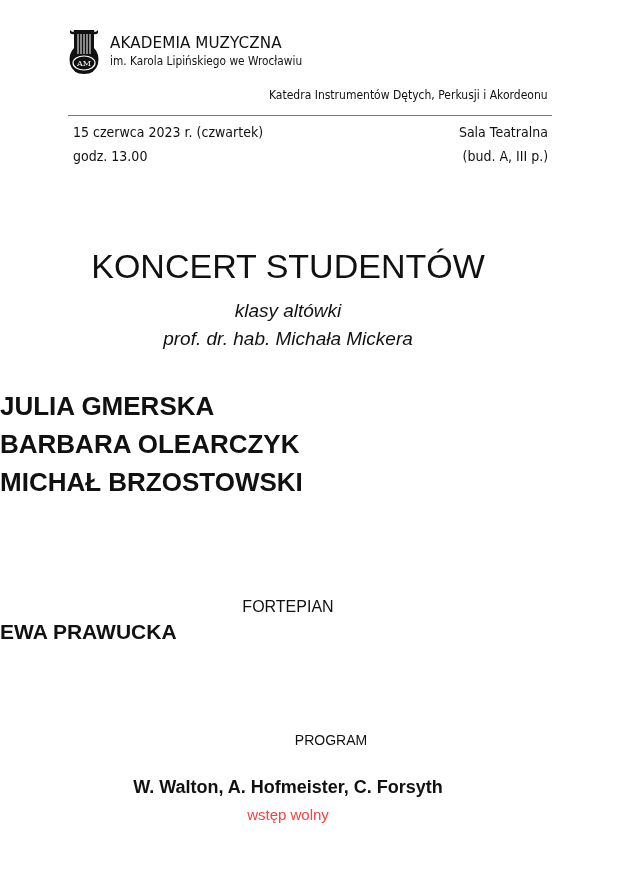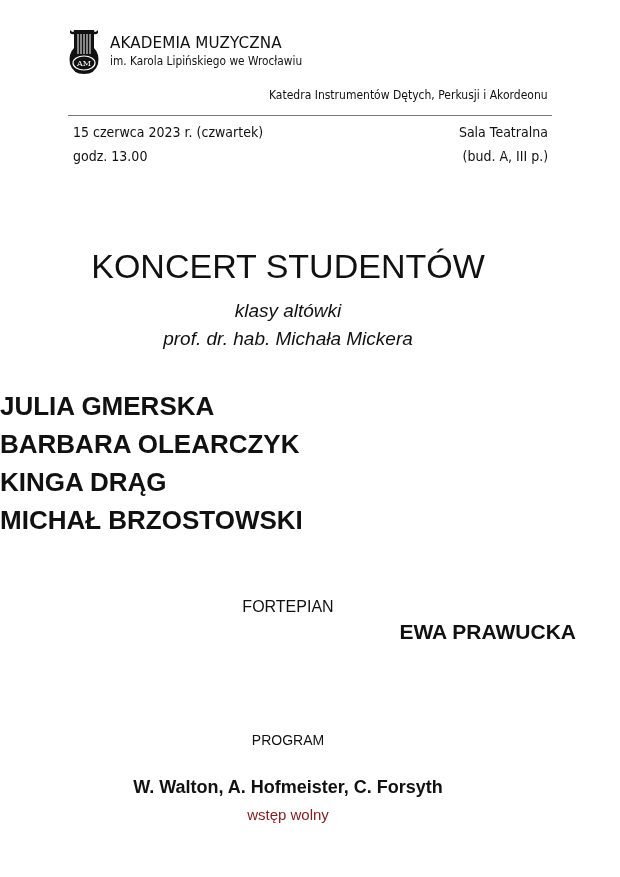--- a/index.html
+++ b/index.html
@@ -21,26 +21,26 @@
     .center { left: 0; width: 576px; text-align: center; }
     #title { top: 247px; font-size: 34px; font-family: "Liberation Sans", sans-serif; font-weight: normal; letter-spacing: 0px; }
     #class { top: 300px; font-size: 19px; font-style: italic; font-family: "Liberation Sans", sans-serif; }
     #professor { top: 328px; font-size: 19px; font-style: italic; font-family: "Liberation Sans", sans-serif; }
 
     #students { top: 387px; }
     .student { font-size: 26px; font-weight: bold; line-height: 38px; font-family: "Liberation Sans", sans-serif; text-align: left; }
 
     #piano-label { top: 598px; font-size: 16px; font-family: "Liberation Sans", sans-serif; }
     #pianists { top: 618px; }
-    .pianist { font-size: 21px; font-weight: bold; line-height: 27px; font-family: "Liberation Sans", sans-serif; text-align: right; }
+    .pianist { font-size: 21px; font-weight: bold; line-height: 27px; font-family: "Liberation Sans", sans-serif; text-align: left; }
 
-    #program-label { top: 732px; font-size: 14px; font-family: "Liberation Sans", sans-serif; }
+    #program-label { top: 732px; font-size: 14px; font-family: "Liberation Sans", sans-serif; padding-left: 43px; }
     #program-composers { top: 777px; font-size: 18px; font-weight: bold; font-family: "Liberation Sans", sans-serif; }
 
-    #admission { top: 806px; font-size: 15px; color: #7f1d1d; font-family: "Liberation Sans", sans-serif; }
+    #admission { top: 806px; font-size: 15px; color: #ef4444; font-family: "Liberation Sans", sans-serif; }
   </style>
 </head>
 <body>
 
 <div class="abs" id="logo">
   <svg width="36" height="50" viewBox="0 0 36 50">
     <path d="M4 4 Q8 8 8 4 L28 4 Q28 8 32 4 L32 7 Q30 9 28 8 L28 22 Q34 28 32 38 Q29 48 18 48 Q7 48 4 38 Q2 28 8 22 L8 8 Q6 9 4 7 Z" fill="#111"></path>
     <g stroke="#fff" stroke-width="1">
       <line x1="12" y1="8" x2="12" y2="28"></line>
       <line x1="15" y1="8" x2="15" y2="28"></line>
@@ -64,21 +64,20 @@
 <div class="abs" id="venue">Sala Teatralna</div>
 <div class="abs" id="venue-detail">(bud. A, III p.)</div>
 
 <div class="abs center" id="title">KONCERT STUDENTÓW</div>
 <div class="abs center" id="class">klasy altówki</div>
 <div class="abs center" id="professor">prof. dr. hab. Michała Mickera</div>
 
 <div class="abs center" id="students">
   <div class="student">JULIA GMERSKA</div>
   <div class="student">BARBARA OLEARCZYK</div>
-  <div class="student">KINGA DRĄG</div>
   <div class="student">MICHAŁ BRZOSTOWSKI</div>
 </div>
 
 <div class="abs center" id="piano-label">FORTEPIAN</div>
 <div class="abs center" id="pianists">
   <div class="pianist">EWA PRAWUCKA</div>
 </div>
 
 <div class="abs center" id="program-label">PROGRAM</div>
 <div class="abs center" id="program-composers">W. Walton, A. Hofmeister, C. Forsyth</div>

